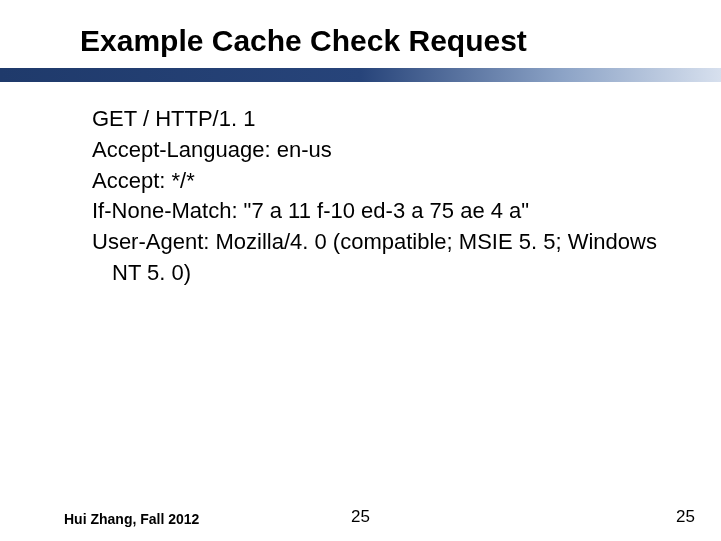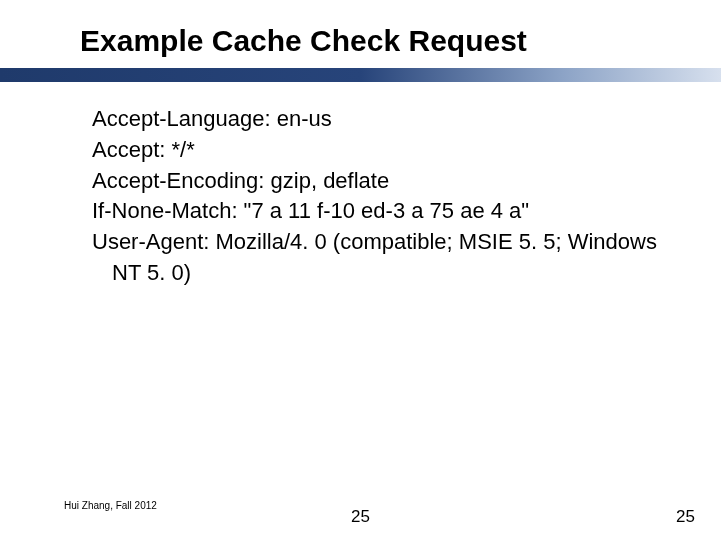--- a/index.html
+++ b/index.html
@@ -37,23 +37,24 @@
   .footer {
     position: absolute;
     left: 0;
     right: 0;
     bottom: 14px;
     height: 18px;
   }
   .foot-left {
     position: absolute;
     left: 64px;
-    bottom: 16px;
-    font-size: 10px;
+    bottom: 0;
+    font-size: 14px;
     color: #000;
+    font-weight: bold;
   }
   .foot-center {
     position: absolute;
     left: 50%;
     transform: translateX(-50%);
     bottom: 0;
     font-size: 17px;
     color: #000;
   }
   .foot-right {
@@ -66,23 +67,23 @@
 </style>
 </head>
 <body>
 
 <div class="title-area">
   <h1 class="title">Example Cache Check Request</h1>
 </div>
 <div class="rule"></div>
 
 <div class="body">
+  <div class="line">GET / HTTP/1. 1</div>
   <div class="line">Accept-Language: en-us</div>
   <div class="line">Accept: */*</div>
-  <div class="line">Accept-Encoding: gzip, deflate</div>
   <div class="line">If-None-Match: "7 a 11 f-10 ed-3 a 75 ae 4 a"</div>
   <div class="line">User-Agent: Mozilla/4. 0 (compatible; MSIE 5. 5; Windows NT 5. 0)</div>
 </div>
 
 <div class="footer">
   <div class="foot-left">Hui Zhang, Fall 2012</div>
   <div class="foot-center">25</div>
   <div class="foot-right">25</div>
 </div>
 

